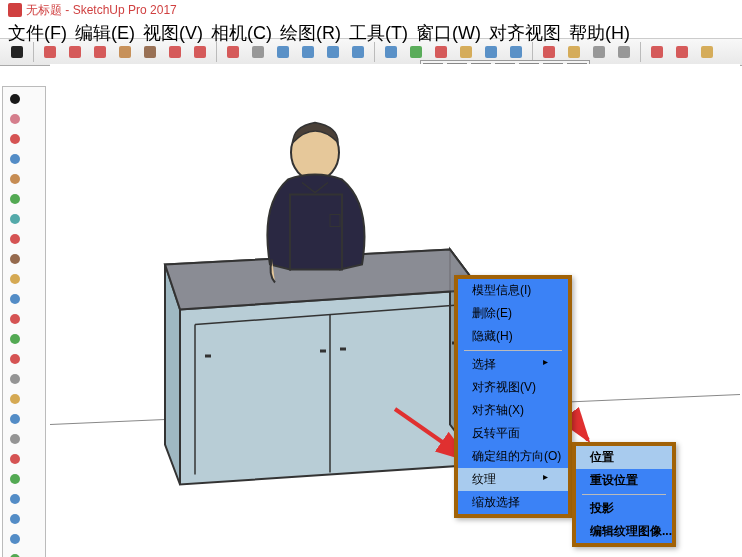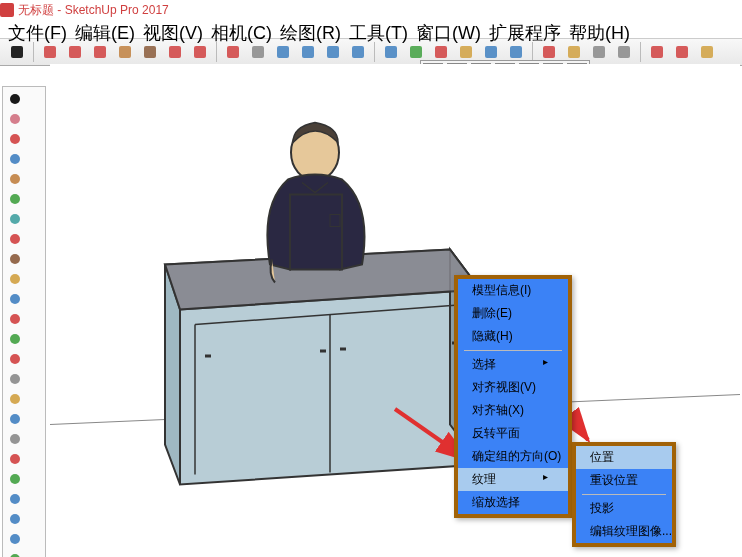--- a/index.html
+++ b/index.html
@@ -1,18 +1,18 @@
 <!DOCTYPE html>
 <html><head>
 <meta charset="utf-8">
 <style>
 * { margin: 0; padding: 0; box-sizing: border-box; font-family: "Microsoft YaHei", sans-serif; }
 body { width: 742px; height: 557px; background: #fff; overflow: hidden; position: relative; font-size: 12px; }
 
-.titlebar { height: 20px; display: flex; align-items: center; padding-left: 0; gap: 4px; }
+.titlebar { height: 20px; display: flex; align-items: center; padding-left: 8px; gap: 4px; }
 .titlebar-icon { width: 14px; height: 14px; background: #d04040; border-radius: 2px; }
 .titlebar-text { color: #d04040; font-size: 12px; }
 
 .menubar { height: 18px; display: flex; padding-left: 4px; }
 .menubar-item { padding: 1px 4px; color: #000; cursor: pointer; font-size: 18px; }
 
 .toolbar { height: 28px; border-top: 1px solid #ccc; border-bottom: 1px solid #aaa; display: flex; align-items: center; padding-left: 6px; gap: 3px; background: linear-gradient(#f8f8f8, #e8e8e8); }
 .toolbar-btn { width: 22px; height: 22px; display: flex; align-items: center; justify-content: center; border: 1px solid transparent; border-radius: 2px; cursor: pointer; }
 .toolbar-sep { width: 1px; height: 20px; background: #bbb; margin: 0 2px; }
 
@@ -41,21 +41,21 @@
 </div>
 
 <div class="menubar" id="menubar">
     <div class="menubar-item">文件(F)</div>
     <div class="menubar-item">编辑(E)</div>
     <div class="menubar-item">视图(V)</div>
     <div class="menubar-item">相机(C)</div>
     <div class="menubar-item">绘图(R)</div>
     <div class="menubar-item">工具(T)</div>
     <div class="menubar-item">窗口(W)</div>
-    <div class="menubar-item">扩展程序</div>
+    <div class="menubar-item">对齐视图</div>
     <div class="menubar-item">帮助(H)</div>
   </div>
 
 <div class="toolbar" id="toolbar">
     <div class="toolbar-btn">
       <svg width="16" height="16">
         <rect x="2" y="2" width="12" height="12" rx="2" fill="#000" opacity="0.85"></rect>
       </svg>
     </div>
     <div class="toolbar-sep"></div>
@@ -426,19 +426,19 @@
       <span>确定组的方向(O)</span>
     </div>
     <div class="cm-item highlighted cm-arrow">
       <span>纹理</span>
     </div>
     <div class="cm-item">
       <span>缩放选择</span>
     </div>
   </div>
 
-<div class="context-menu" id="cm2" style="left:572px; top:442px; width:104px;">
+<div class="context-menu" id="cm2" style="left:572px; top:442px; width:104px;font-weight:bold;">
     <div class="cm-item highlighted">位置</div>
     <div class="cm-item">重设位置</div>
     <div class="cm-sep"></div>
     <div class="cm-item">投影</div>
     <div class="cm-item">编辑纹理图像...</div>
   </div>
 
 </body></html>

